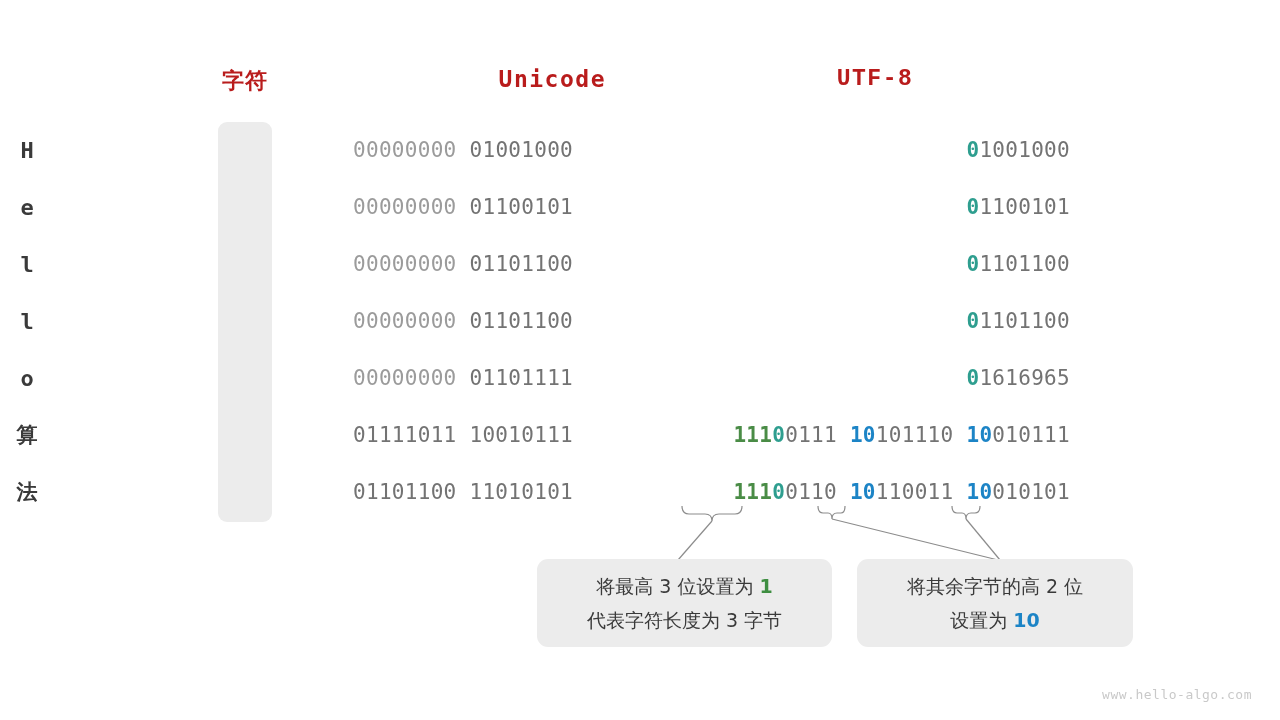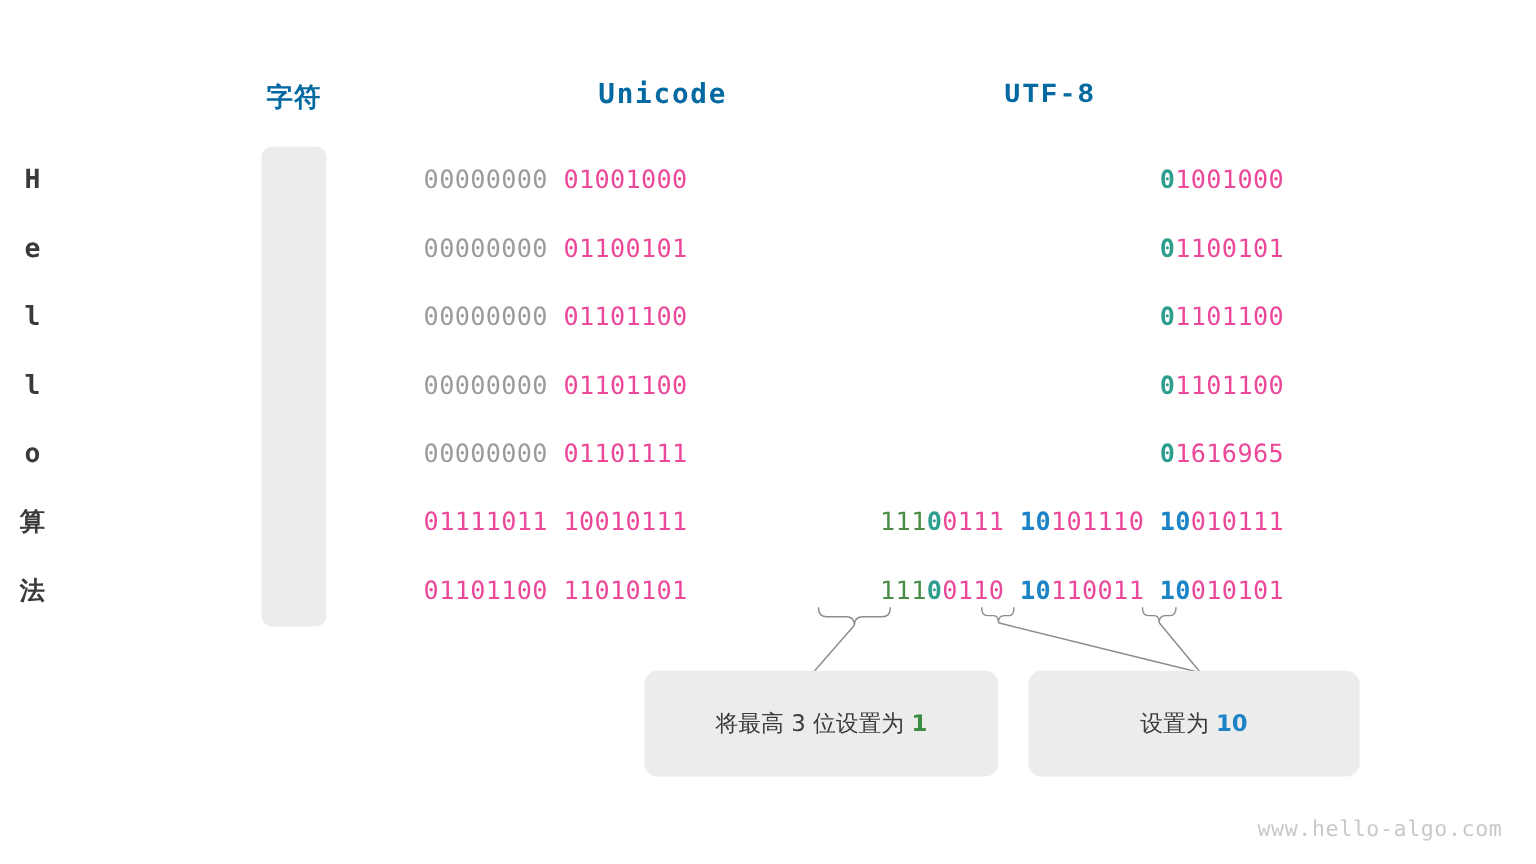--- a/index.html
+++ b/index.html
@@ -14,21 +14,21 @@
     position: relative;
     overflow: hidden;
     font-family: "Liberation Sans", "DejaVu Sans", sans-serif;
     color: #3a3a3a;
   }
 
   
   .col-header {
     position: absolute;
     font-weight: bold;
-    color: #0369a1;
+    color: #b91c1c;
     white-space: nowrap;
   }
   #hdr-char {
     left: 218px;
     top: 66px;
     width: 54px;
     text-align: center;
     font-family: "Liberation Sans", "DejaVu Sans", sans-serif;
     font-size: 22px;
     letter-spacing: 1px;
@@ -93,23 +93,23 @@
     left: 353px;
     width: 253px;
     text-align: left;
   }
   .utf-row {
     left: 660px;
     width: 410px;
     text-align: right;
   }
   .pad   { color: #9b9b9b; }
-  .plain { color: #ec4899; }
+  .plain { color: #737373; }
   .lead0 { color: #2e9e8f; font-weight: bold; }
-  .lead1 { color: #4a8c46; font-weight: normal; }
+  .lead1 { color: #4a8c46; font-weight: bold; }
   .cont  { color: #1c84c6; font-weight: bold; }
 
   
   #connectors {
     position: absolute;
     left: 0;
     top: 0;
     width: 1280px;
     height: 720px;
     pointer-events: none;
@@ -140,21 +140,21 @@
   .callout .line { white-space: pre; }
   .hl-green { color: #3e8e41; font-weight: bold; }
   .hl-blue  { color: #1c84c6; font-weight: bold; }
 
   
   #watermark {
     position: absolute;
     right: 28px;
     bottom: 18px;
     font-family: "DejaVu Sans Mono", "Liberation Mono", monospace;
-    font-size: 18px;
+    font-size: 13px;
     color: #c9c9c9;
     letter-spacing: 0.5px;
   }
 </style>
 </head>
 <body>
 
 <div class="col-header" id="hdr-char">字符</div>
 
 <div class="col-header" id="hdr-unicode">Unicode</div>
@@ -198,19 +198,21 @@
 
   <path d="M 818 506 Q 818 513 823 513 L 828 513 Q 832 513 832 519 Q 832 513 837 513 L 841 513 Q 845 513 845 506"></path>
   <line x1="832" y1="519" x2="998" y2="560"></line>
 
   <path d="M 952 506 Q 952 513 957 513 L 962 513 Q 966 513 966 519 Q 966 513 971 513 L 975 513 Q 980 513 980 506"></path>
   <line x1="966" y1="519" x2="1000" y2="560"></line>
 </svg>
 
 <div class="callout" id="callout-1">
   <div class="line"><span>将最高 3 位设置为 </span><span class="hl-green">1</span></div>
+  <div class="line"><span>代表字符长度为 3 字节</span></div>
 </div>
 
 <div class="callout" id="callout-2">
+  <div class="line"><span>将其余字节的高 2 位</span></div>
   <div class="line"><span>设置为 </span><span class="hl-blue">10</span></div>
 </div>
 
 <div id="watermark">www.hello-algo.com</div>
 
 </body></html>

